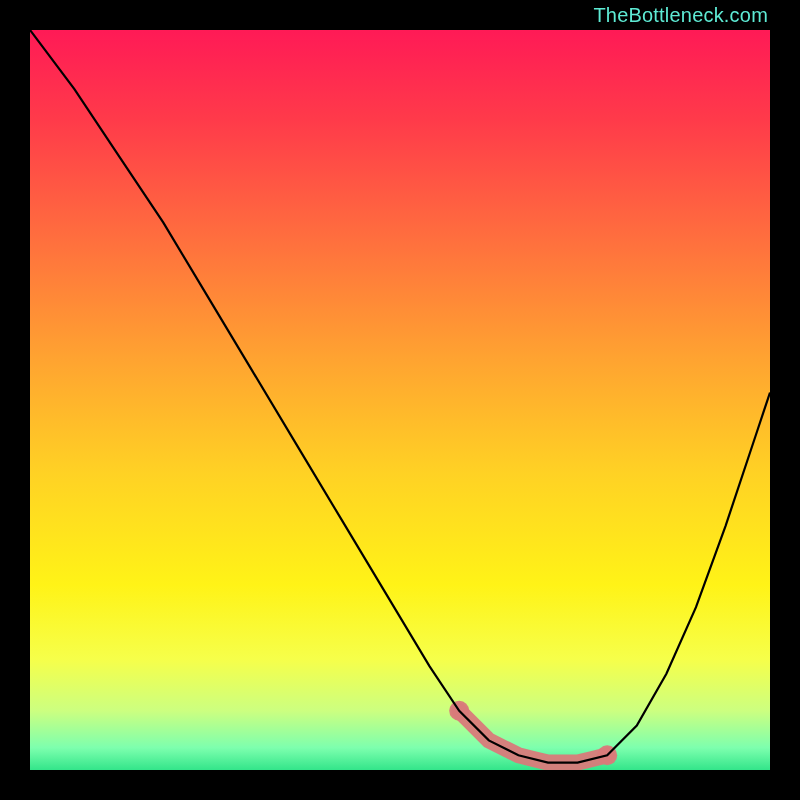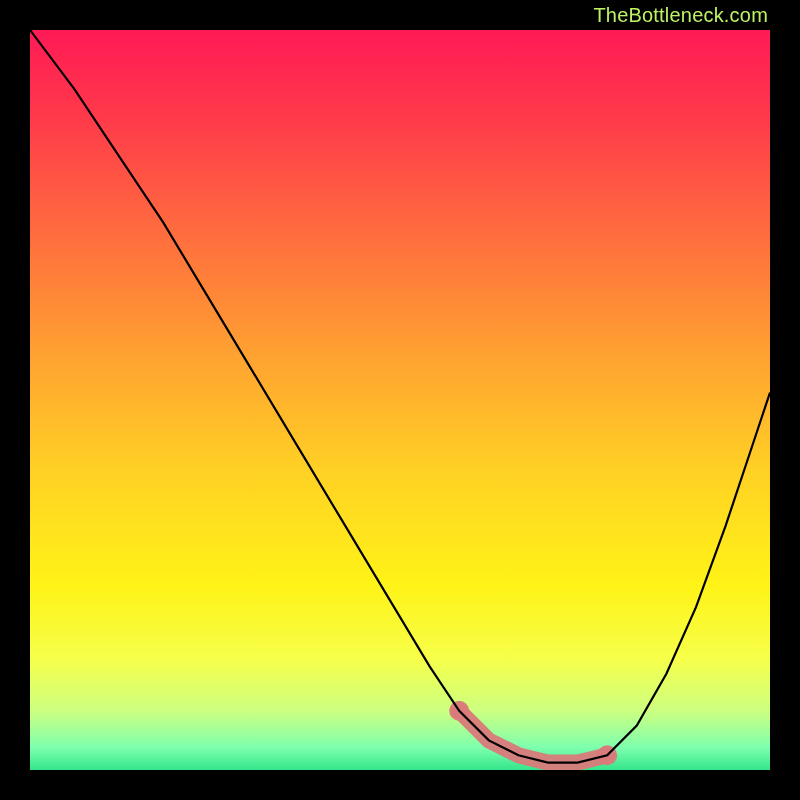--- a/index.html
+++ b/index.html
@@ -27,21 +27,21 @@
       #ccff80 92%,
       #7dffae 97%,
       #33e58a 100%
     );
   }
   .attribution {
     position: absolute;
     top: 4px;
     right: 32px;
     font: 20px Arial, Helvetica, sans-serif;
-    color: #bef264;
+    color: #5eead4;
     letter-spacing: 0.2px;
     text-align: left;
     user-select: text;
   }
   svg.curve {
     position: absolute;
     left: 0;
     top: 0;
   }
   .flat-band {

